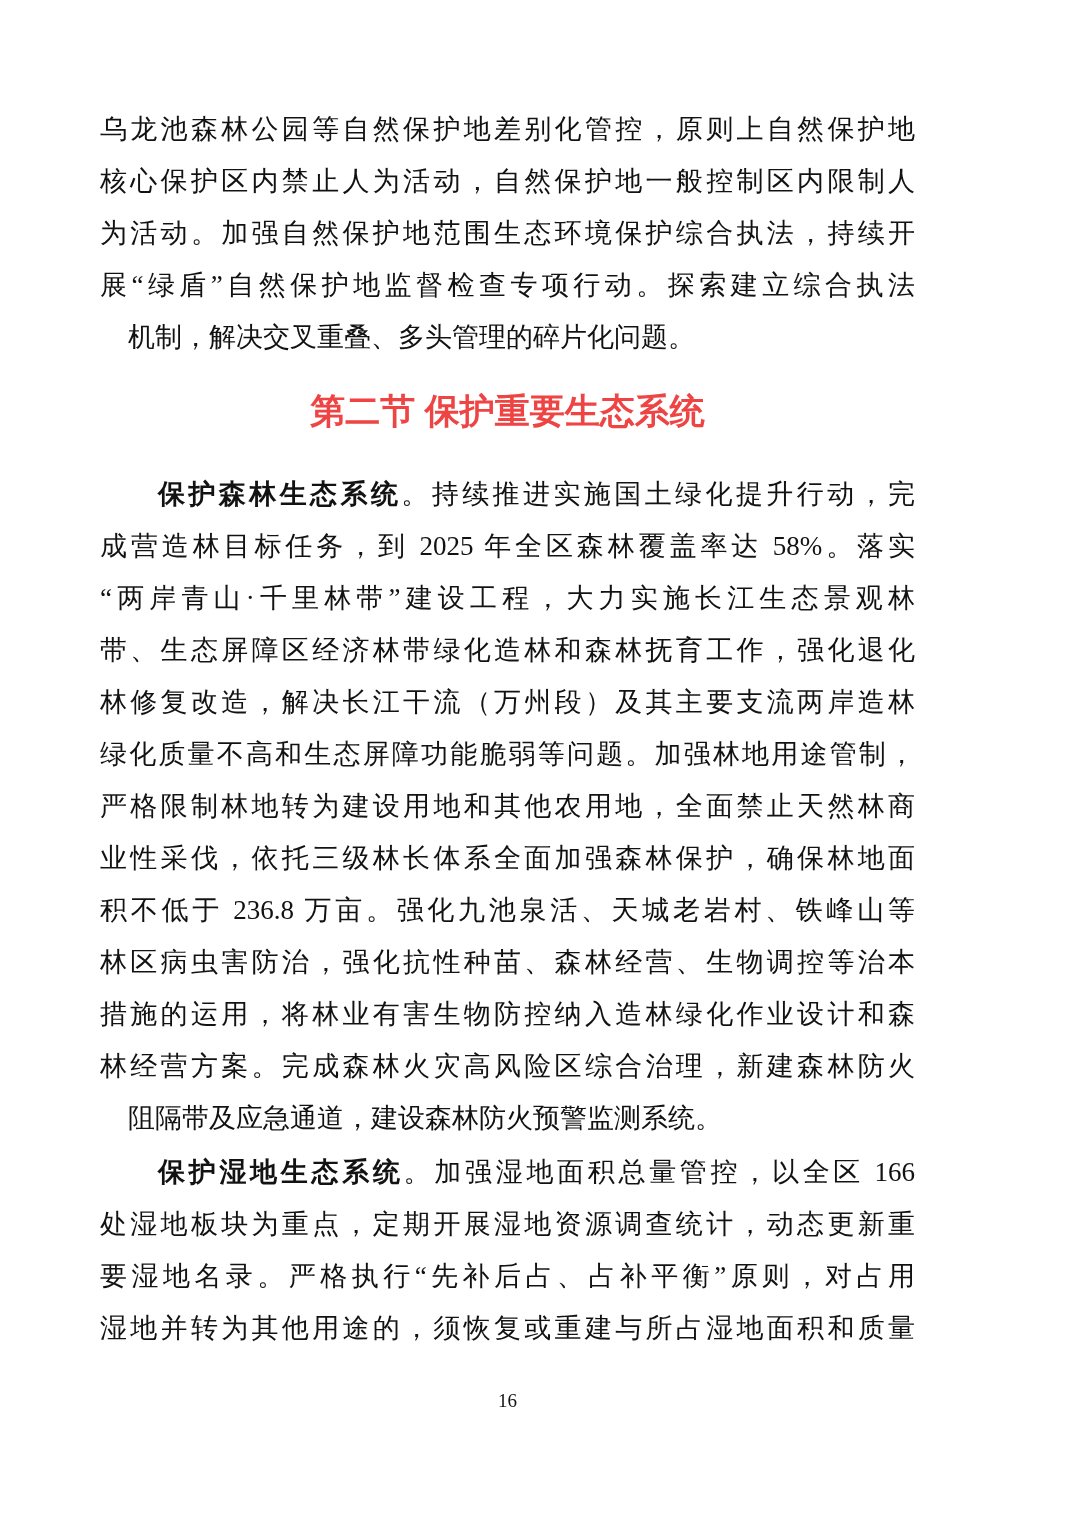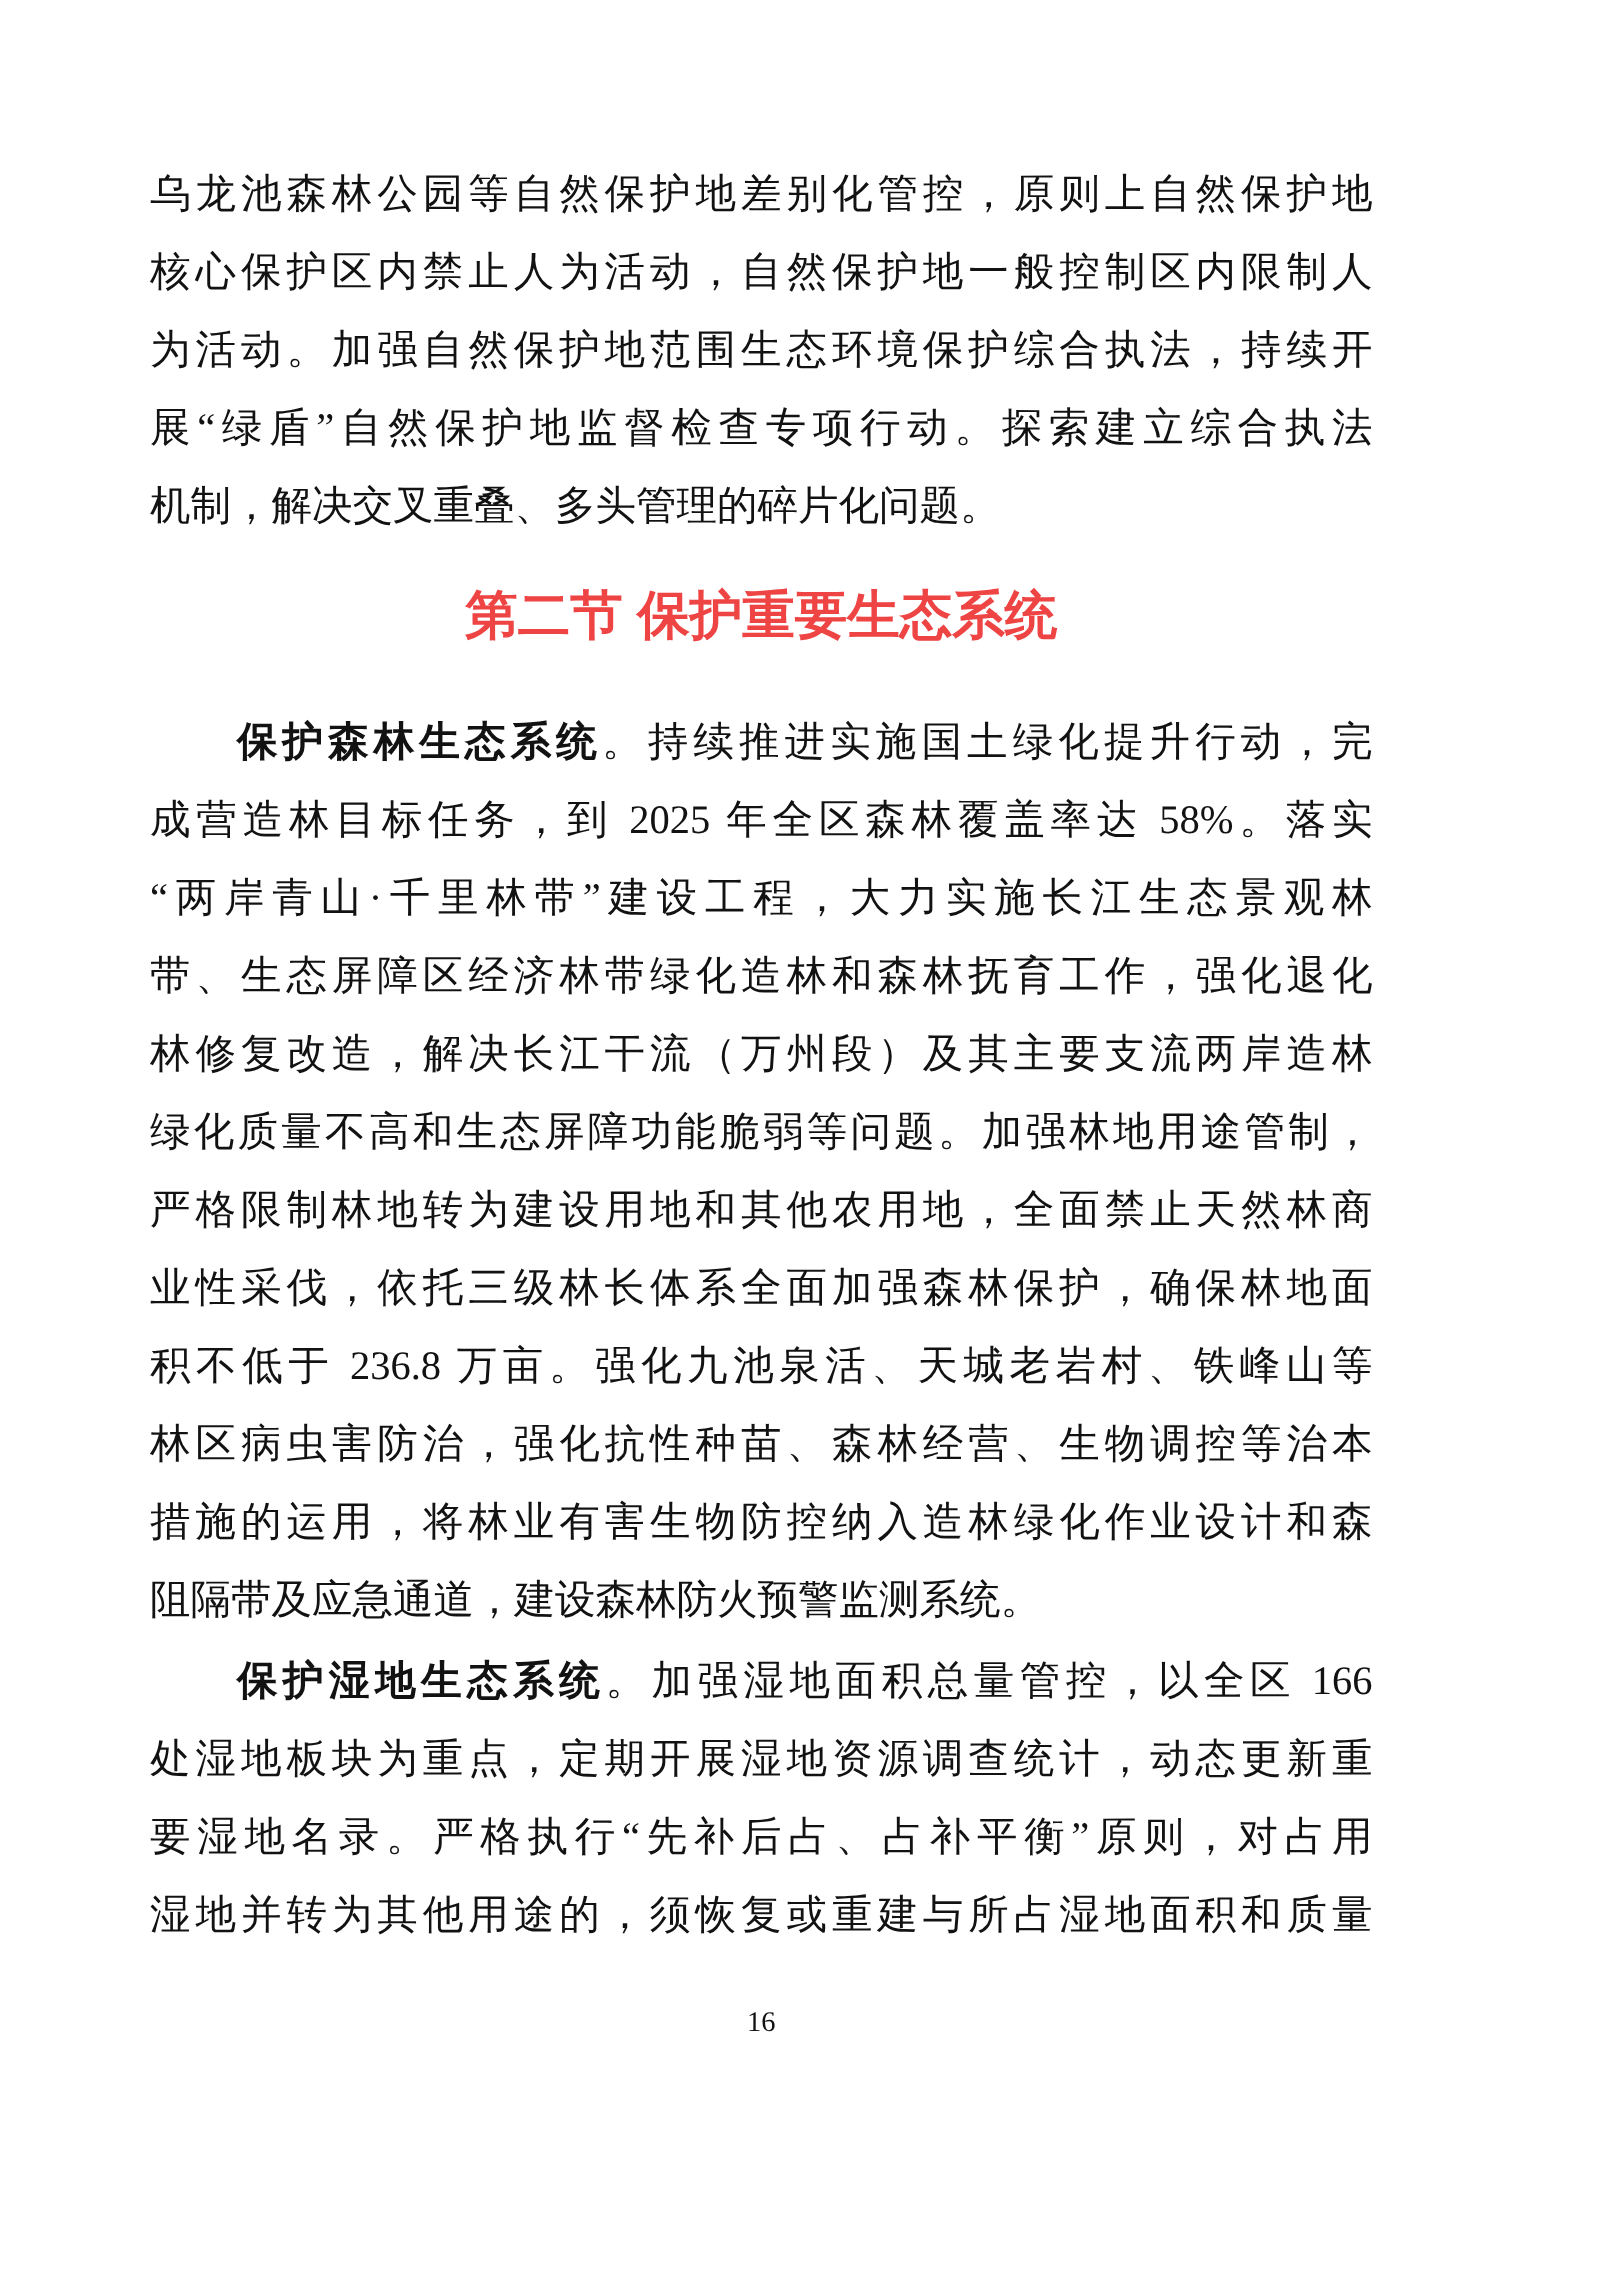--- a/index.html
+++ b/index.html
@@ -27,20 +27,21 @@
     height: 52px;
     text-align: justify;
     text-align-last: justify;
     text-justify: inter-character;
     overflow: hidden;
     white-space: nowrap;
   }
   .line.no-just {
     text-align: left;
     text-align-last: left;
+    margin-left: 28px;
   }
   .line.indent { text-indent: 58px; }
   .runin {
     font-family: Liberation Sans, sans-serif;
     font-weight: bold;
   }
   .heading {
     font-family: "Liberation Sans", "DejaVu Sans", sans-serif;
     font-weight: bold;
     font-size: 35px;
@@ -76,20 +77,21 @@
         <div class="line"><span class="body-seg">成营造林目标任务，到 2025 年全区森林覆盖率达 58%。落实</span></div>
         <div class="line"><span class="body-seg">“两岸青山·千里林带”建设工程，大力实施长江生态景观林</span></div>
         <div class="line"><span class="body-seg">带、生态屏障区经济林带绿化造林和森林抚育工作，强化退化</span></div>
         <div class="line"><span class="body-seg">林修复改造，解决长江干流（万州段）及其主要支流两岸造林</span></div>
         <div class="line"><span class="body-seg">绿化质量不高和生态屏障功能脆弱等问题。加强林地用途管制，</span></div>
         <div class="line"><span class="body-seg">严格限制林地转为建设用地和其他农用地，全面禁止天然林商</span></div>
         <div class="line"><span class="body-seg">业性采伐，依托三级林长体系全面加强森林保护，确保林地面</span></div>
         <div class="line"><span class="body-seg">积不低于 236.8 万亩。强化九池泉活、天城老岩村、铁峰山等</span></div>
         <div class="line"><span class="body-seg">林区病虫害防治，强化抗性种苗、森林经营、生物调控等治本</span></div>
         <div class="line"><span class="body-seg">措施的运用，将林业有害生物防控纳入造林绿化作业设计和森</span></div>
+        <div class="line"><span class="body-seg">林经营方案。完成森林火灾高风险区综合治理，新建森林防火</span></div>
         <div class="line no-just"><span class="body-seg">阻隔带及应急通道，建设森林防火预警监测系统。</span></div>
       </div>
       <div class="para">
         <div class="line indent"><span class="runin">保护湿地生态系统</span><span class="body-seg">。加强湿地面积总量管控，以全区 166</span></div>
         <div class="line"><span class="body-seg">处湿地板块为重点，定期开展湿地资源调查统计，动态更新重</span></div>
         <div class="line"><span class="body-seg">要湿地名录。严格执行“先补后占、占补平衡”原则，对占用</span></div>
         <div class="line"><span class="body-seg">湿地并转为其他用途的，须恢复或重建与所占湿地面积和质量</span></div>
       </div>
     </div>
   <div class="page-number">16</div>

